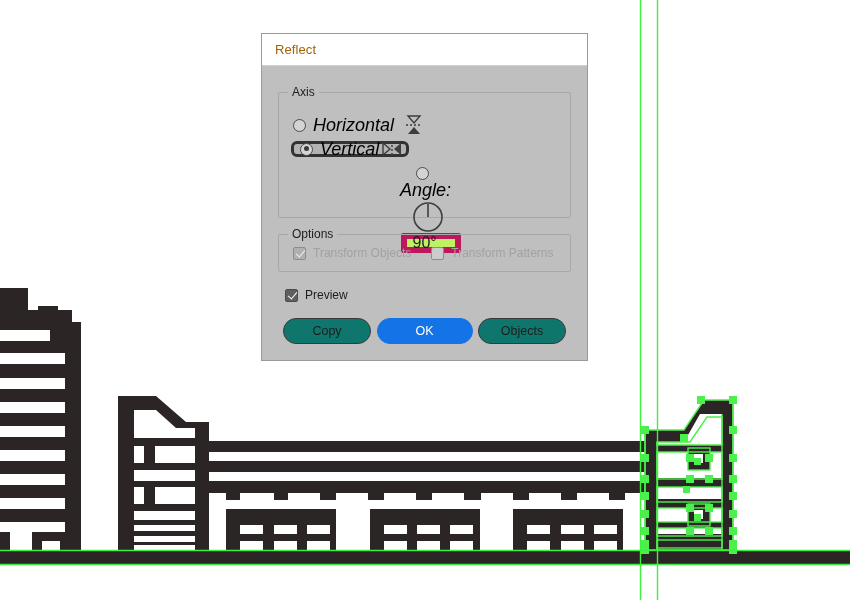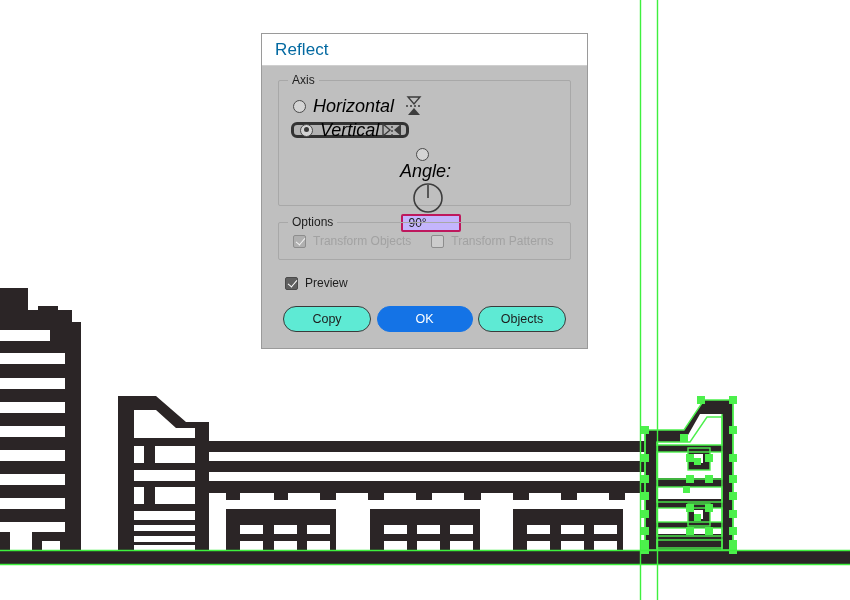--- a/index.html
+++ b/index.html
@@ -39,22 +39,22 @@
   .dialog-titlebar {
     height: 32px;
     background: #ffffff;
     border-bottom: 1px solid #cfcfcf;
     display: flex;
     align-items: center;
     padding-left: 13px;
     box-sizing: border-box;
   }
   .dialog-title {
-    font-size: 17px;
-    color: #0369a1;
+    font-size: 13px;
+    color: #a16207;
     letter-spacing: 0.1px;
   }
   .dialog-body {
     padding: 14px 16px 16px 16px;
     box-sizing: border-box;
   }
 
   
   .groupbox {
     position: relative;
@@ -66,21 +66,21 @@
   }
   .groupbox-legend {
     position: absolute;
     top: -8px;
     left: 9px;
     background: #bfbfbf;
     padding: 0 4px;
     font-size: 12px;
     color: #1d1d1d;
   }
-  #axis-group { height: 126px; padding-top: 11px; }
+  #axis-group { height: 126px; padding-top: 18px; margin-top: 12px; }
   #options-group { height: 38px; padding: 0; }
 
   
   .radio-row {
     display: flex;
     align-items: center;
     height: 24px;
     box-sizing: border-box;
   }
   #row-horizontal { margin-top: 2px; padding-left: 2px; }
@@ -134,26 +134,26 @@
   
   .angle-dial {
     width: 32px; height: 32px;
     margin-left: 5px;
     flex: 0 0 auto;
   }
   #angle-input {
     width: 60px;
     height: 20px;
     margin-left: 10px;
-    background: #c4b5fd;
-    border: 2px solid #be185d;
+    background: #bef264;
+    border: 6px solid #be185d;
     border-radius: 2px;
     box-sizing: border-box;
     font-family: "Liberation Sans", sans-serif;
-    font-size: 12px;
+    font-size: 16px;
     color: #1d1d1d;
     padding: 0 0 0 6px;
     display: flex;
     align-items: center;
   }
 
   
   .check-row { display: flex; align-items: center; }
   #options-inner {
     display: flex;
@@ -212,21 +212,21 @@
     font-size: 12.5px;
     display: flex;
     align-items: center;
     justify-content: center;
     box-sizing: border-box;
     cursor: default;
     user-select: none;
   }
   .btn-secondary {
     width: 88px;
-    background: #5eead4;
+    background: #0f766e;
     border: 1px solid #3a3a3a;
     color: #1d1d1d;
   }
   .btn-primary {
     width: 96px;
     background: #1473e6;
     border: 1px solid #1473e6;
     color: #ffffff;
   }
 </style>

